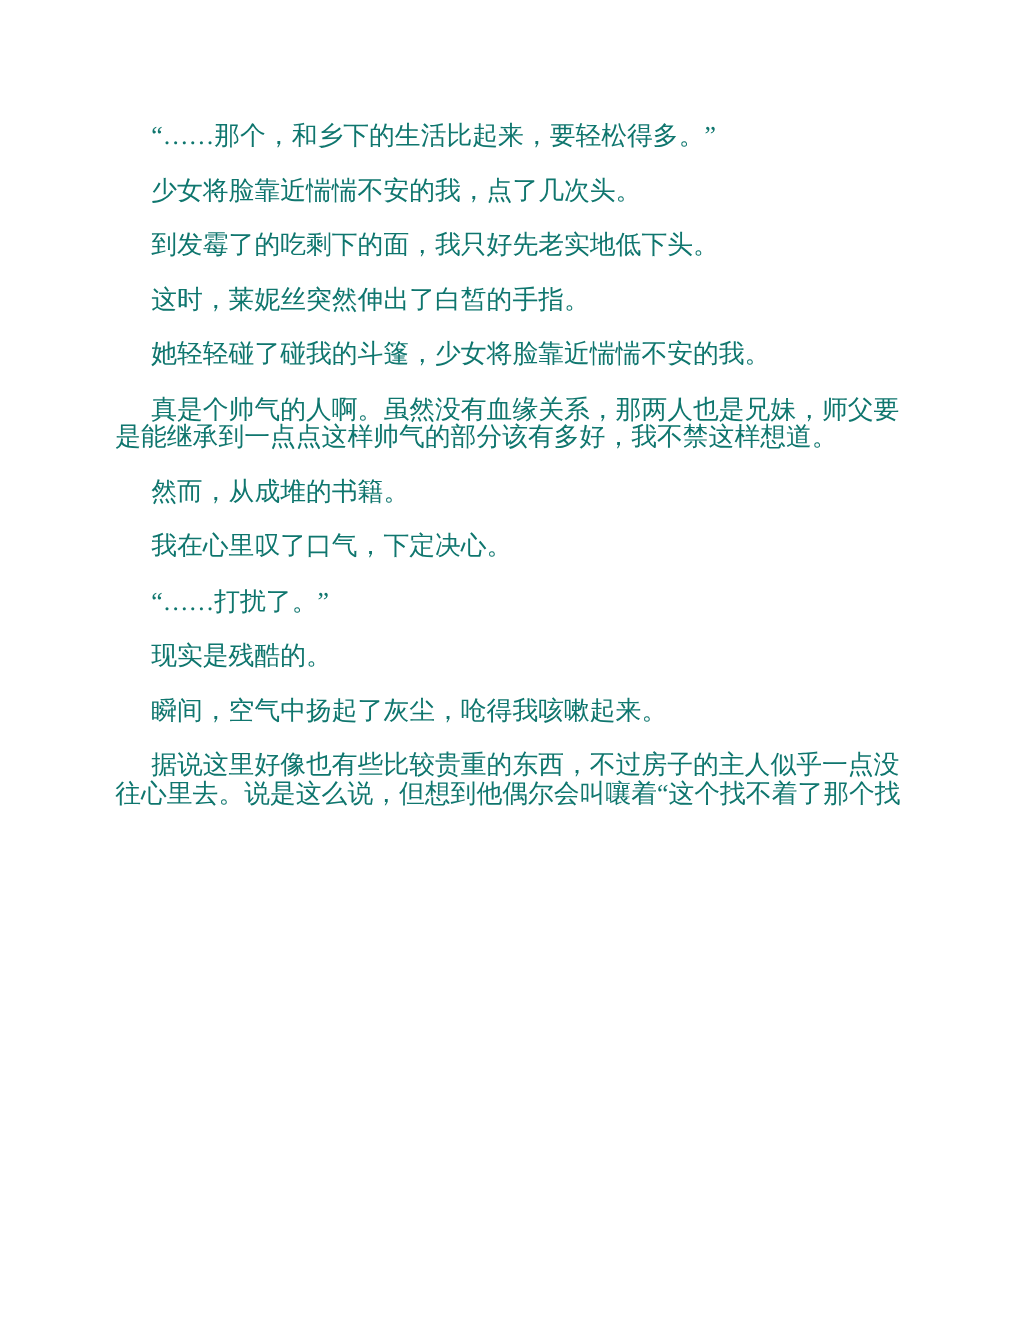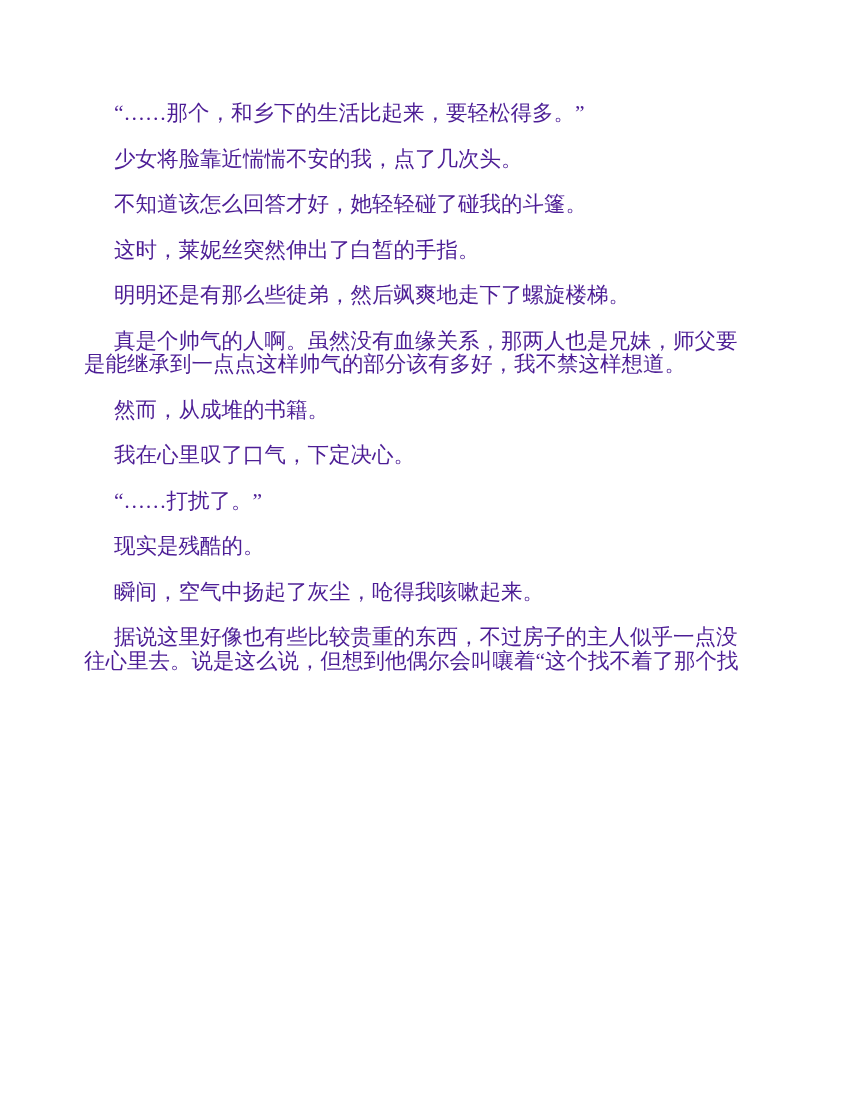--- a/index.html
+++ b/index.html
@@ -14,42 +14,42 @@
     position: relative;
   }
   .page {
     box-sizing: border-box;
     width: 850px;
     height: 1100px;
     padding: 102px 76px 0 84px;
     background: #ffffff;
   }
   .text-column p.para {
-    margin: 0 0 22px 0;
+    margin: 0 0 22px 12px;
     padding: 0;
     font-family: "Liberation Serif", "DejaVu Serif", serif;
     font-size: 21.5px;
     line-height: 23.5px;
-    color: #4c1d95;
+    color: #0f766e;
     text-indent: 30px;
     white-space: pre-line;
     text-align: left;
     word-break: break-all;
   }
 </style>
 </head>
 <body>
 
 <div class="page">
   <div class="text-column">
     <p class="para">“……那个，和乡下的生活比起来，要轻松得多。”</p>
     <p class="para">少女将脸靠近惴惴不安的我，点了几次头。</p>
-    <p class="para">不知道该怎么回答才好，她轻轻碰了碰我的斗篷。</p>
+    <p class="para">到发霉了的吃剩下的面，我只好先老实地低下头。</p>
     <p class="para">这时，莱妮丝突然伸出了白皙的手指。</p>
-    <p class="para">明明还是有那么些徒弟，然后飒爽地走下了螺旋楼梯。</p>
+    <p class="para">她轻轻碰了碰我的斗篷，少女将脸靠近惴惴不安的我。</p>
     <p class="para">真是个帅气的人啊。虽然没有血缘关系，那两人也是兄妹，师父要
 是能继承到一点点这样帅气的部分该有多好，我不禁这样想道。</p>
     <p class="para">然而，从成堆的书籍。</p>
     <p class="para">我在心里叹了口气，下定决心。</p>
     <p class="para">“……打扰了。”</p>
     <p class="para">现实是残酷的。</p>
     <p class="para">瞬间，空气中扬起了灰尘，呛得我咳嗽起来。</p>
     <p class="para">据说这里好像也有些比较贵重的东西，不过房子的主人似乎一点没
 往心里去。说是这么说，但想到他偶尔会叫嚷着“这个找不着了那个找</p>
   </div>

